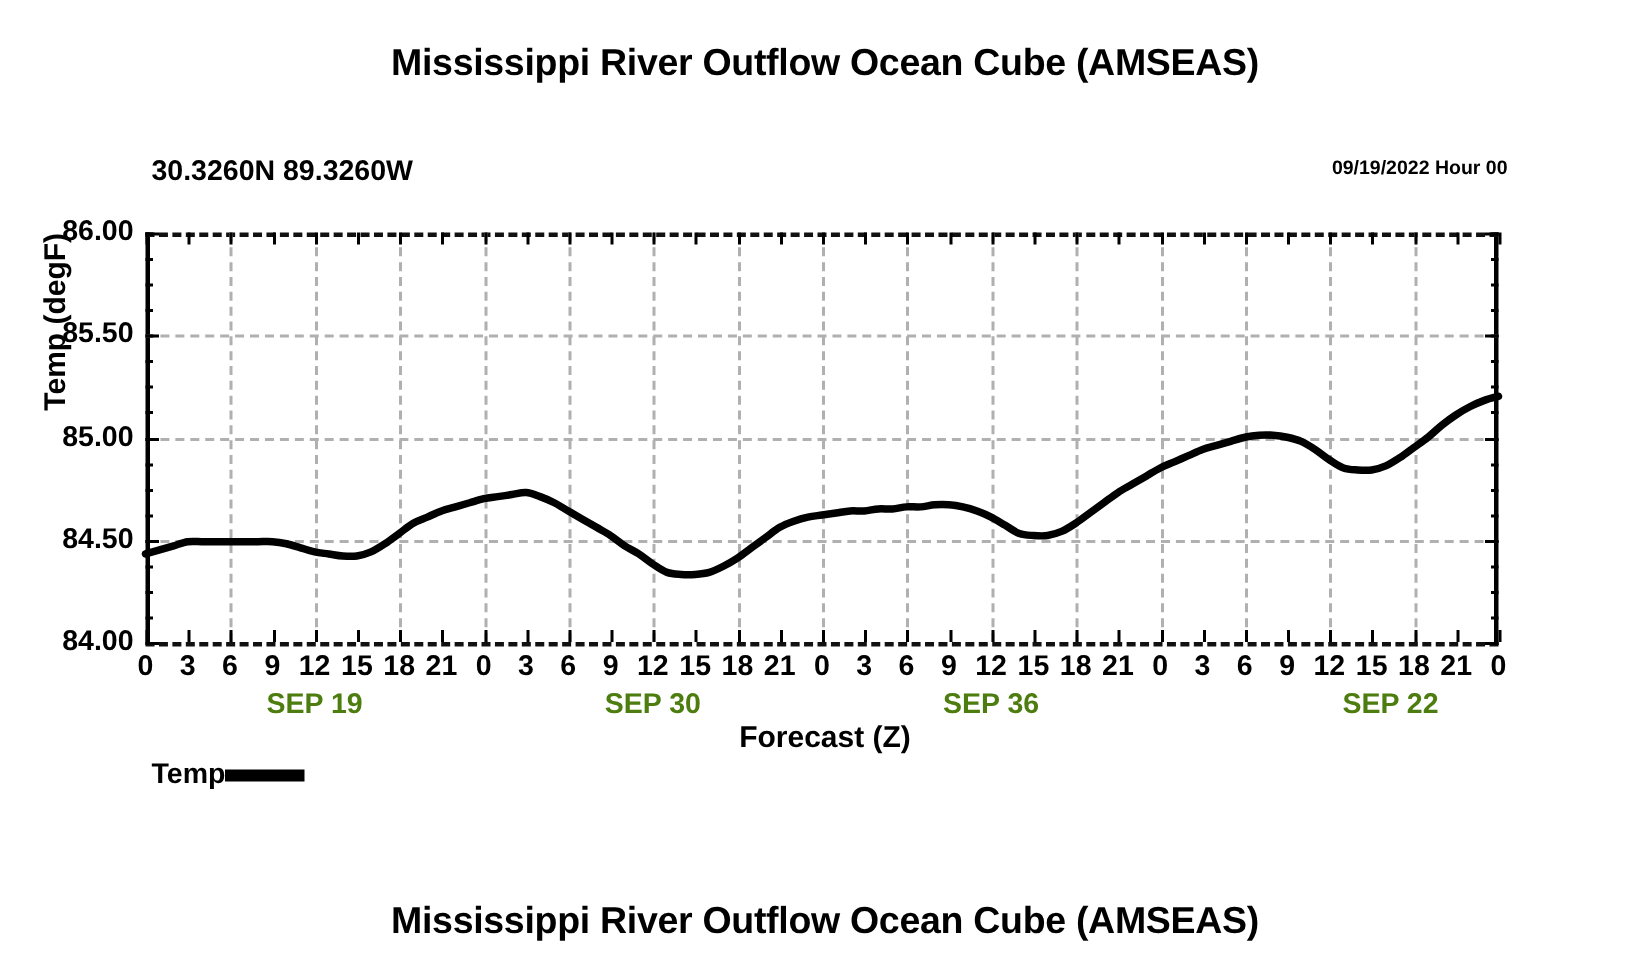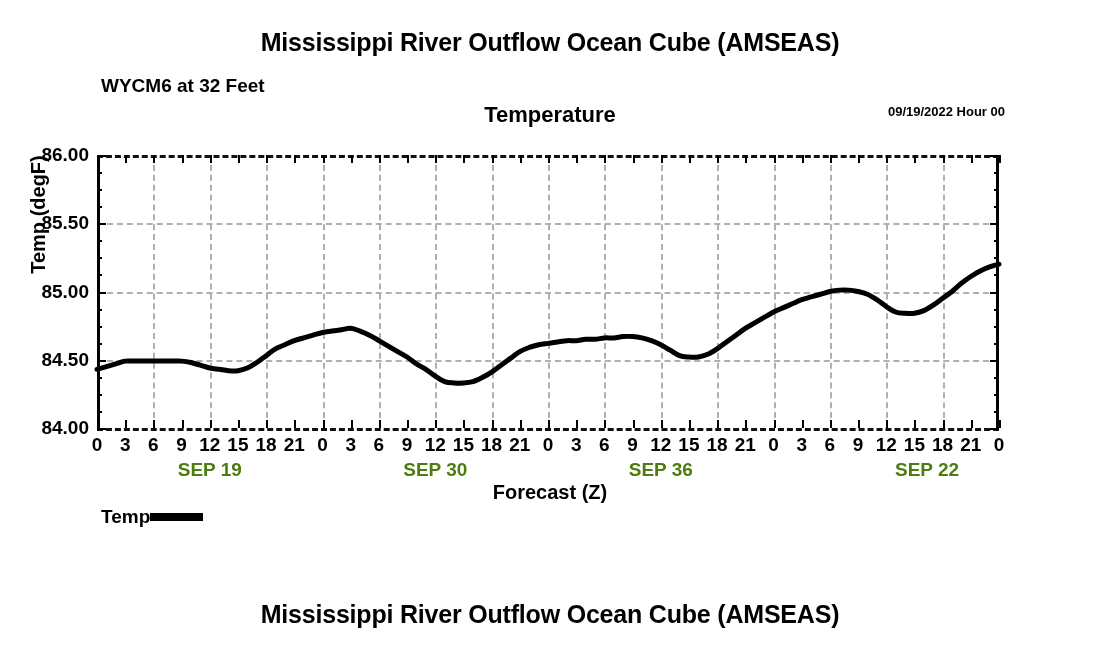--- a/index.html
+++ b/index.html
@@ -77,22 +77,21 @@
   #legend-label{font-size:19px;font-weight:bold;}
   #legend-swatch{width:53px;height:8px;background:#000;}
 </style>
 </head>
 <body>
 
 <div id="stage">
 
   <div class="txt" id="main-title">Mississippi River Outflow Ocean Cube (AMSEAS)</div>
 
-  <div class="txt" id="station-line">WYCM6 at 32 Feet</div>
-  <div class="txt" id="subtitle">Temperature</div>
+  <div class="txt" id="coords-line">30.3260N  89.3260W</div>
   <div class="txt" id="datestamp">09/19/2022 Hour 00</div>
 
   <div class="txt" id="ylabel">Temp (degF)</div>
   <div class="txt" id="xlabel">Forecast (Z)</div>
 
   <div id="plot-wrap">
     <div id="plot-frame"></div>
     <div id="vgrid-layer">
         <div class="vgrid" style="left: 56.375px;"></div>
         <div class="vgrid" style="left: 112.75px;"></div>

